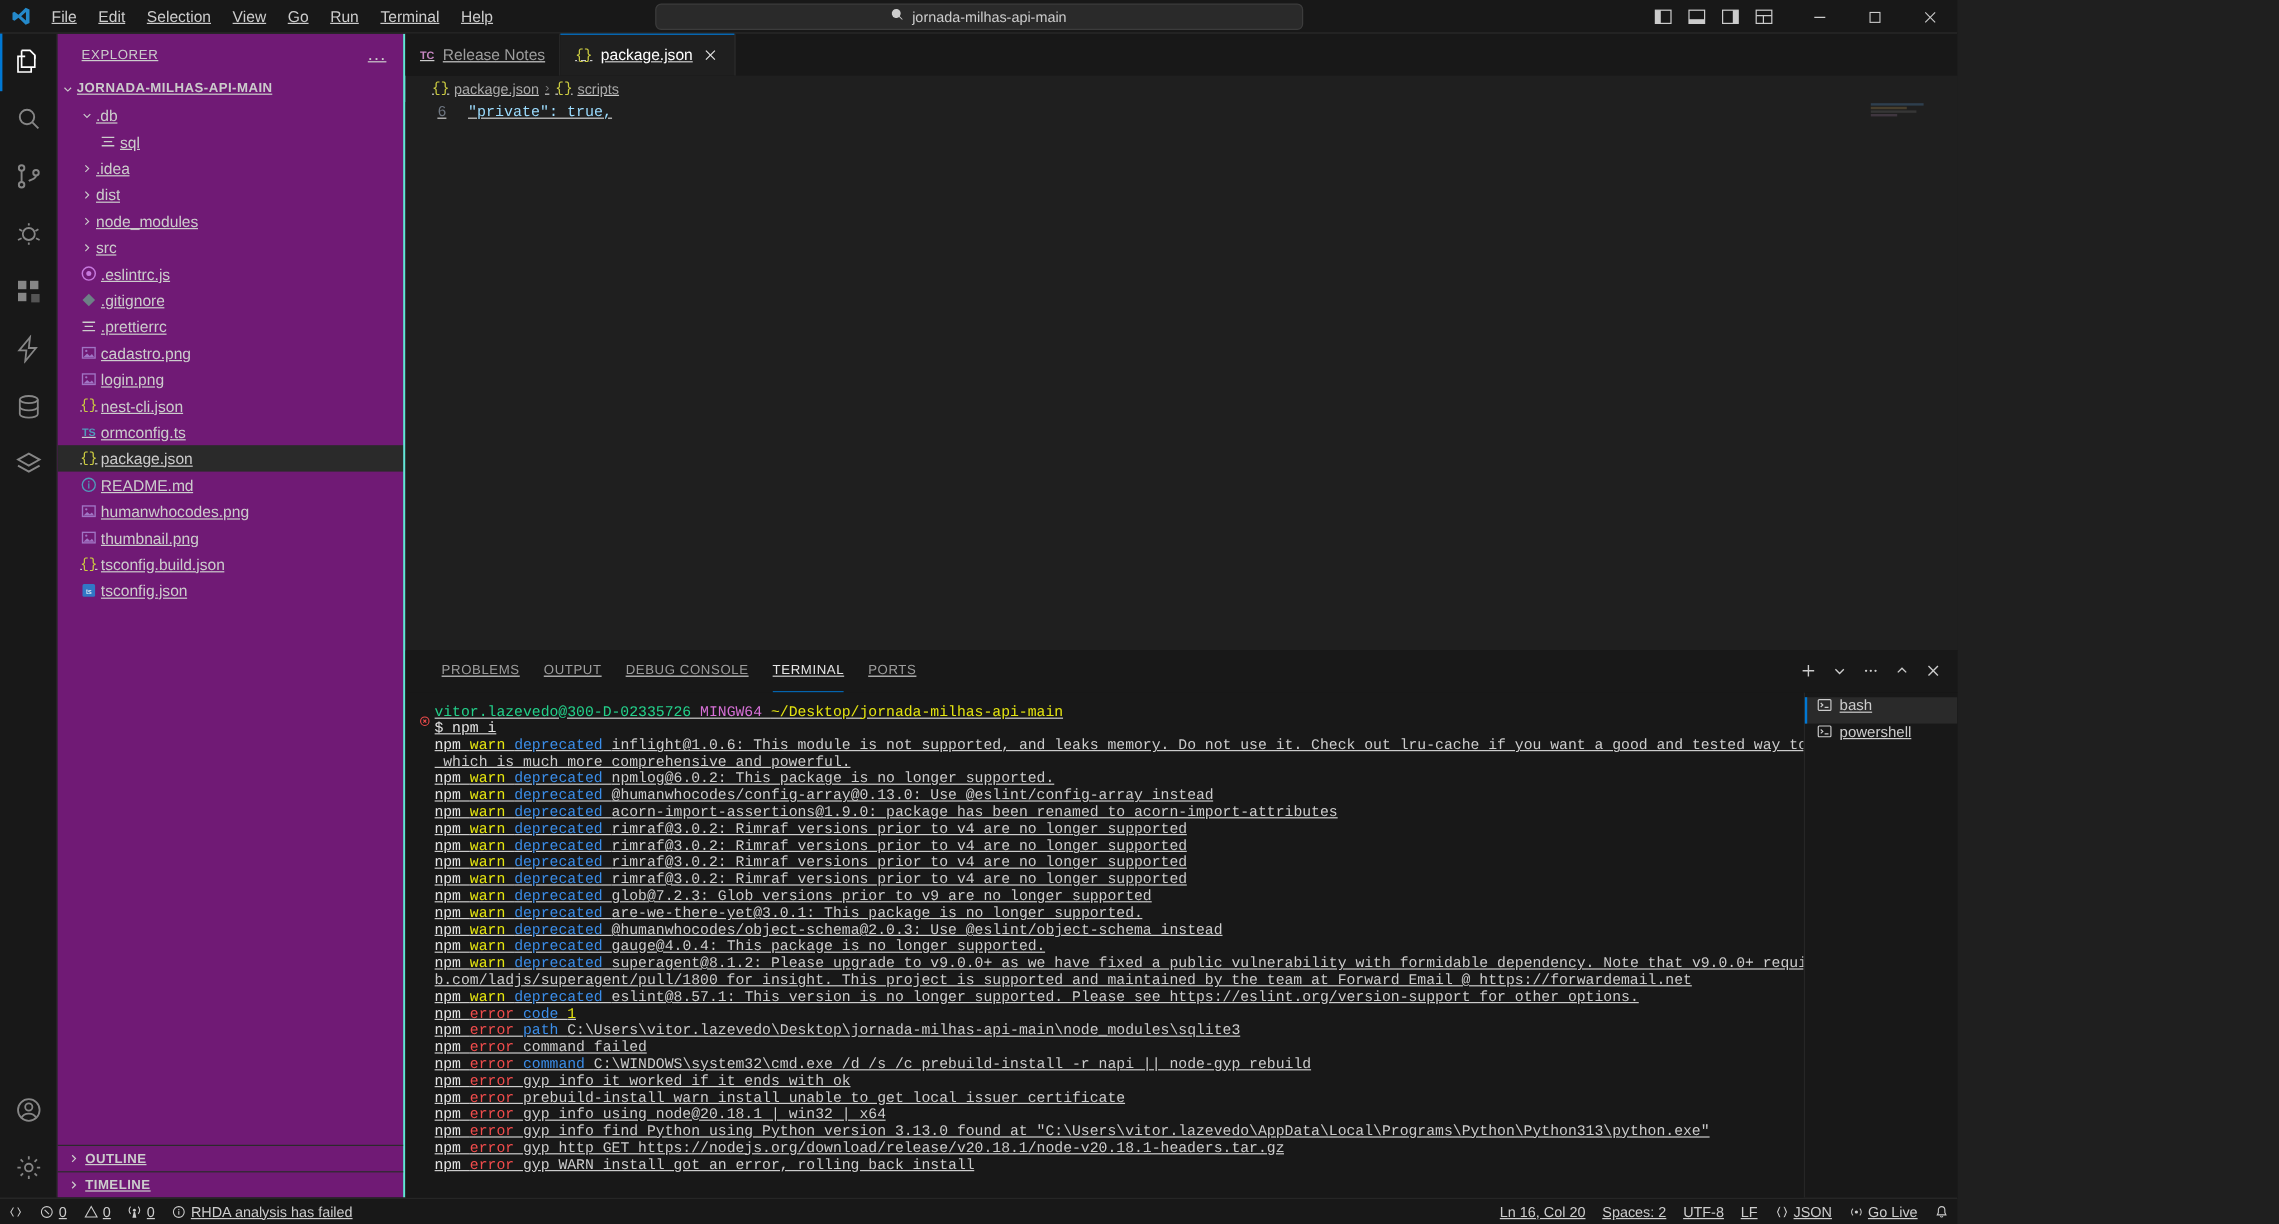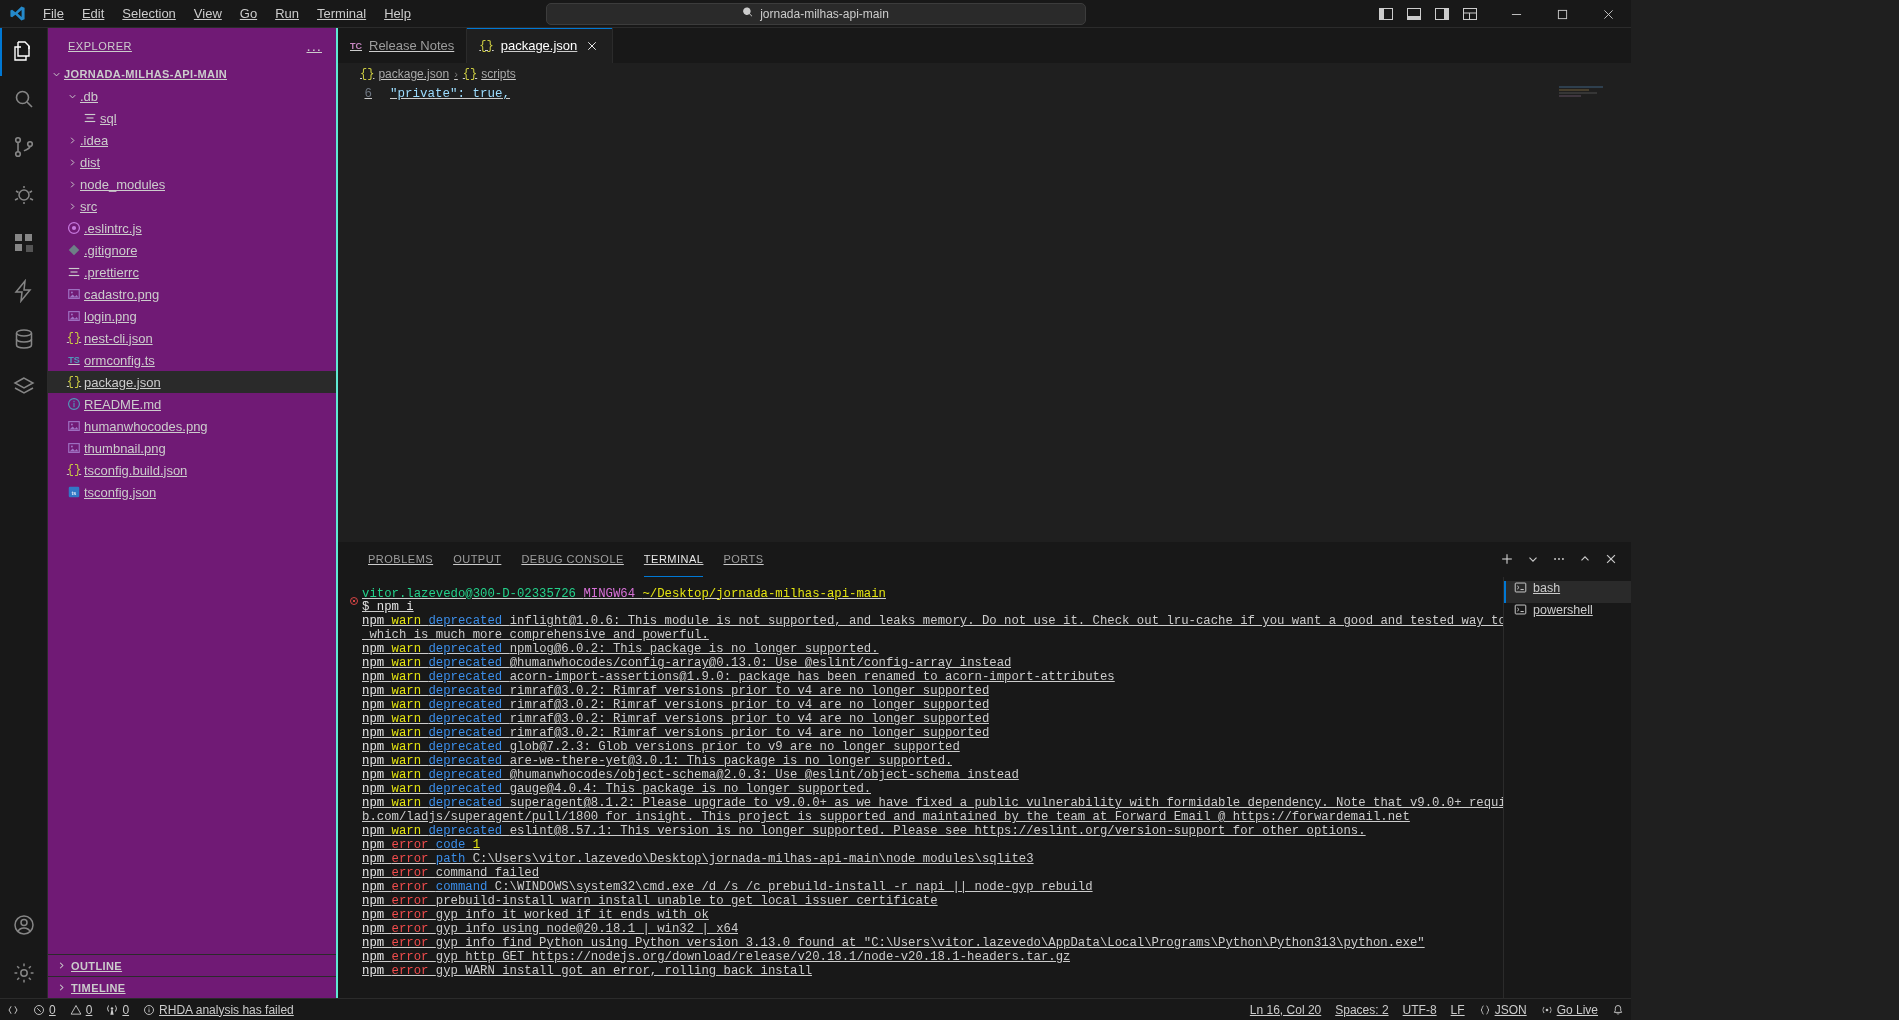--- a/index.html
+++ b/index.html
@@ -655,22 +655,22 @@
                 <div class="tline"><span class="gutter"></span><span class="ttext"><span class="c-white">npm </span><span class="c-yellow">warn </span><span class="c-blue">deprecated </span><span class="c-gray">are-we-there-yet@3.0.1: This package is no longer supported.</span></span></div>
                 <div class="tline"><span class="gutter"></span><span class="ttext"><span class="c-white">npm </span><span class="c-yellow">warn </span><span class="c-blue">deprecated </span><span class="c-gray">@humanwhocodes/object-schema@2.0.3: Use @eslint/object-schema instead</span></span></div>
                 <div class="tline"><span class="gutter"></span><span class="ttext"><span class="c-white">npm </span><span class="c-yellow">warn </span><span class="c-blue">deprecated </span><span class="c-gray">gauge@4.0.4: This package is no longer supported.</span></span></div>
                 <div class="tline"><span class="gutter"></span><span class="ttext"><span class="c-white">npm </span><span class="c-yellow">warn </span><span class="c-blue">deprecated </span><span class="c-gray">superagent@8.1.2: Please upgrade to v9.0.0+ as we have fixed a public vulnerability with formidable dependency. Note that v9.0.0+ requires Node.js v14.18.0+. See https://githu</span></span></div>
                 <div class="tline"><span class="gutter"></span><span class="ttext"><span class="c-gray">b.com/ladjs/superagent/pull/1800 for insight. This project is supported and maintained by the team at Forward Email @ https://forwardemail.net</span></span></div>
                 <div class="tline"><span class="gutter"></span><span class="ttext"><span class="c-white">npm </span><span class="c-yellow">warn </span><span class="c-blue">deprecated </span><span class="c-gray">eslint@8.57.1: This version is no longer supported. Please see https://eslint.org/version-support for other options.</span></span></div>
                 <div class="tline"><span class="gutter"></span><span class="ttext"><span class="c-white">npm </span><span class="c-red">error </span><span class="c-blue">code </span><span class="c-yellow">1</span></span></div>
                 <div class="tline"><span class="gutter"></span><span class="ttext"><span class="c-white">npm </span><span class="c-red">error </span><span class="c-blue">path </span><span class="c-gray">C:\Users\vitor.lazevedo\Desktop\jornada-milhas-api-main\node_modules\sqlite3</span></span></div>
                 <div class="tline"><span class="gutter"></span><span class="ttext"><span class="c-white">npm </span><span class="c-red">error </span><span class="c-gray">command failed</span></span></div>
                 <div class="tline"><span class="gutter"></span><span class="ttext"><span class="c-white">npm </span><span class="c-red">error </span><span class="c-blue">command </span><span class="c-gray">C:\WINDOWS\system32\cmd.exe /d /s /c prebuild-install -r napi || node-gyp rebuild</span></span></div>
+                <div class="tline"><span class="gutter"></span><span class="ttext"><span class="c-white">npm </span><span class="c-red">error </span><span class="c-gray">gyp info it worked if it ends with ok</span></span></div>
                 <div class="tline"><span class="gutter"></span><span class="ttext"><span class="c-white">npm </span><span class="c-red">error </span><span class="c-gray">prebuild-install warn install unable to get local issuer certificate</span></span></div>
-                <div class="tline"><span class="gutter"></span><span class="ttext"><span class="c-white">npm </span><span class="c-red">error </span><span class="c-gray">gyp info it worked if it ends with ok</span></span></div>
                 <div class="tline"><span class="gutter"></span><span class="ttext"><span class="c-white">npm </span><span class="c-red">error </span><span class="c-gray">gyp info using node@20.18.1 | win32 | x64</span></span></div>
                 <div class="tline"><span class="gutter"></span><span class="ttext"><span class="c-white">npm </span><span class="c-red">error </span><span class="c-gray">gyp info find Python using Python version 3.13.0 found at "C:\Users\vitor.lazevedo\AppData\Local\Programs\Python\Python313\python.exe"</span></span></div>
                 <div class="tline"><span class="gutter"></span><span class="ttext"><span class="c-white">npm </span><span class="c-red">error </span><span class="c-gray">gyp http GET https://nodejs.org/download/release/v20.18.1/node-v20.18.1-headers.tar.gz</span></span></div>
                 <div class="tline"><span class="gutter"></span><span class="ttext"><span class="c-white">npm </span><span class="c-red">error </span><span class="c-gray">gyp WARN install got an error, rolling back install</span></span></div>
               </div>
 
           </div>
           <div class="term-tabs">
             <div class="ttab active">
               <span>

